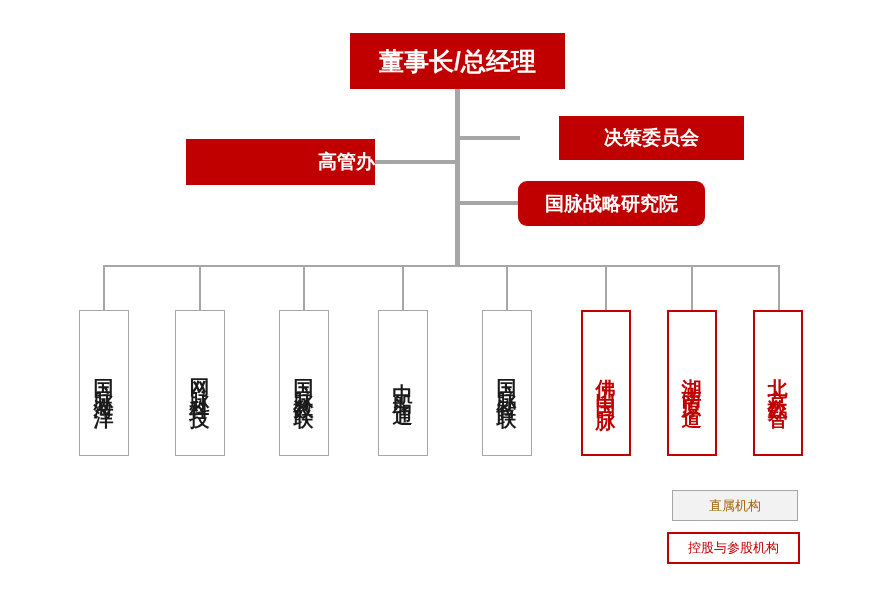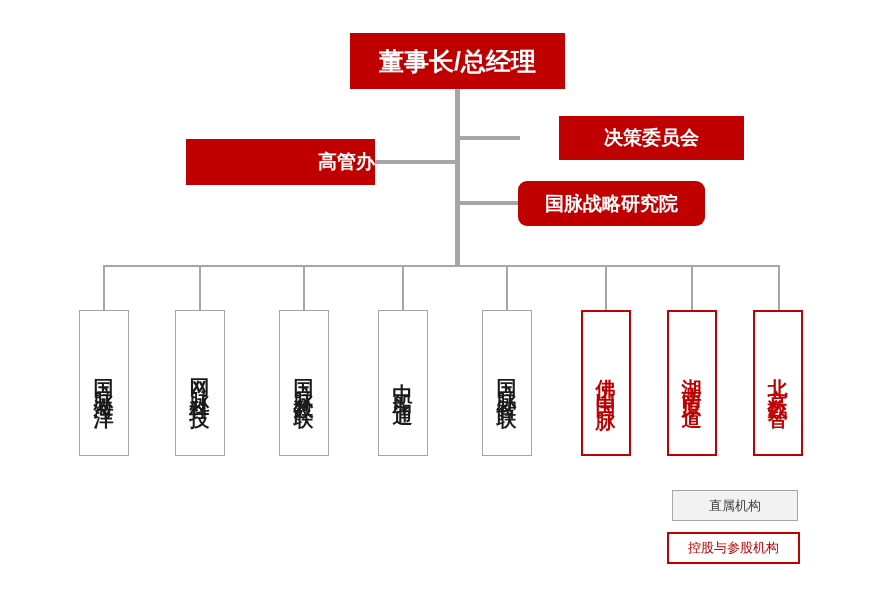--- a/index.html
+++ b/index.html
@@ -53,21 +53,21 @@
     position: absolute;
     display: flex;
     align-items: center;
     justify-content: center;
     font-size: 13px;
     text-align: center;
   }
   .legend-box.direct {
     background: var(--legend-gray, #f2f2f2);
     border: 1px solid var(--line, #a6a6a6);
-    color: #404040;
+    color: #a16207;
     text-align: center;
   }
   .legend-box.holding {
     background: #ffffff;
     border: 2px solid var(--red, #c00000);
     color: var(--red, #c00000);
   }
 </style>
 </head>
 <body>

